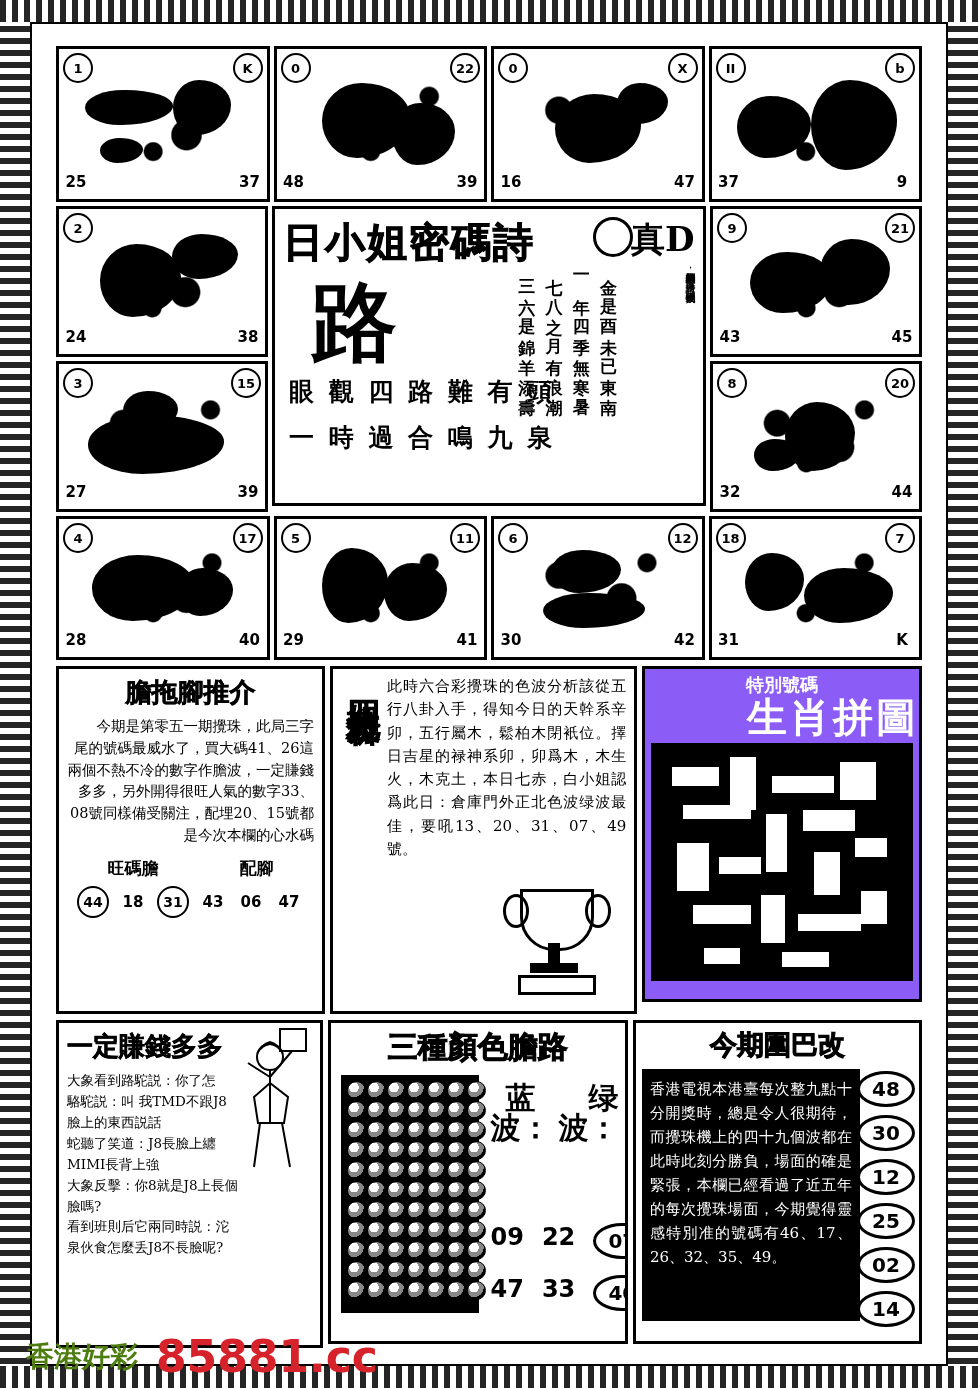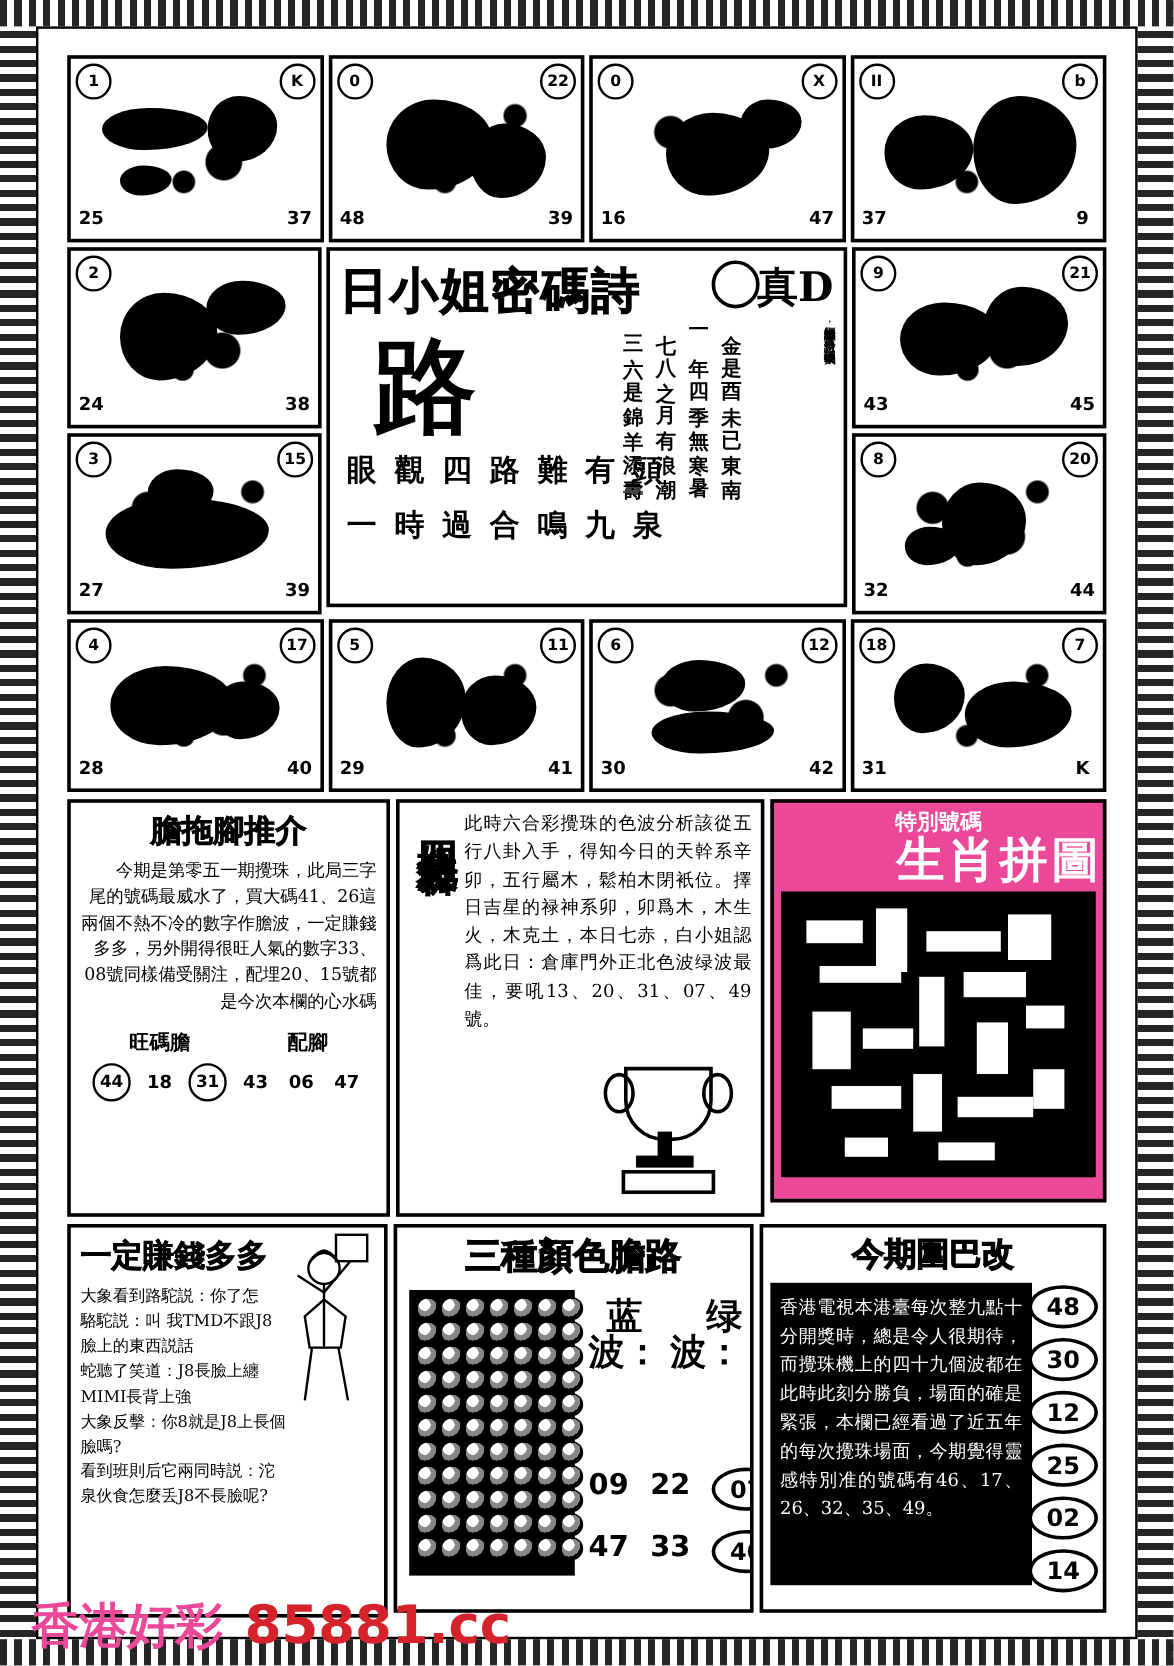--- a/index.html
+++ b/index.html
@@ -78,21 +78,21 @@
   .girl{position:absolute;right:6px;top:4px;width:74px;height:150px;}
   .balls-grid{display:grid;grid-template-columns:repeat(7,1fr);gap:1px;}
   .balls-grid span{width:17px;height:17px;border-radius:50%;border:1.5px solid #000;background:
      radial-gradient(circle at 35% 32%,#fff 0 30%,#888 31% 60%,#000 61% 100%);}
   .color-word{font-size:30px;font-weight:bold;font-family:"DejaVu Serif",serif;line-height:1;}
   .oval{display:inline-flex;align-items:center;justify-content:center;width:52px;height:30px;
     border-radius:50%;border:3px solid #000;font-size:20px;font-weight:bold;background:#fff;}
   .hdr-mask{font-size:30px;font-weight:bold;font-family:"DejaVu Serif",serif;-webkit-text-stroke:1px #000;}
 
   .footer{position:absolute;left:26px;bottom:6px;width:930px;display:flex;align-items:center;gap:18px;}
-  .foot-cn{font-size:40px;font-weight:bold;color:#ec4899;font-family:Liberation Mono, monospace;}
+  .foot-cn{font-size:28px;font-weight:bold;color:#4d7c0f;font-family:Liberation Mono, monospace;}
   .foot-url{font-size:44px;font-weight:bold;color:#d6232b;font-family:"DejaVu Sans",sans-serif;}
 </style>
 </head>
 <body>
 
 <div class="page">
   <div class="frame"></div>
   <div class="frame-inner"></div>
 
   <div class="content">
@@ -282,21 +282,21 @@
           <div class="body-cn" style="font-size:15px;line-height:1.55;text-align:justify;">此時六合彩攪珠的色波分析該從五行八卦入手，得知今日的天幹系辛卯，五行屬木，鬆柏木閉衹位。擇日吉星的禄神系卯，卯爲木，木生火，木克土，本日七赤，白小姐認爲此日：倉庫門外正北色波绿波最佳，要吼13、20、31、07、49號。</div>
           <div class="trophy" style="position:absolute;right:24px;bottom:2px;">
             <div class="cup"></div>
               <div class="stem"></div>
               <div class="base1"></div>
               <div class="base2"></div>
           </div>
         </div>
       </div>
 
-      <div class="panel" style="width:286px;height:330px;background:#ec4899;">
+      <div class="panel" style="width:286px;height:330px;background:#8b5cf6;">
         <div style="text-align:center;color:#fff;font-size:18px;font-weight:bold;font-family:'DejaVu Serif',serif;padding-top:4px;">特別號碼</div>
         <div style="text-align:right;color:#fff;font-size:40px;font-weight:bold;font-family:'DejaVu Serif',serif;letter-spacing:3px;line-height:1;">生肖拼圖</div>
         <div style="position:relative;margin:6px;height:238px;background:#000;overflow:hidden;">
           <div class="mosaic" style="background:#000;">
             <i style="left:8%;top:10%;width:18%;height:8%;background:#fff;"></i>
             <i style="left:30%;top:6%;width:10%;height:22%;background:#fff;"></i>
             <i style="left:46%;top:14%;width:24%;height:7%;background:#fff;"></i>
             <i style="left:72%;top:8%;width:14%;height:16%;background:#fff;"></i>
             <i style="left:12%;top:26%;width:26%;height:6%;background:#fff;"></i>
             <i style="left:44%;top:30%;width:8%;height:24%;background:#fff;"></i>

